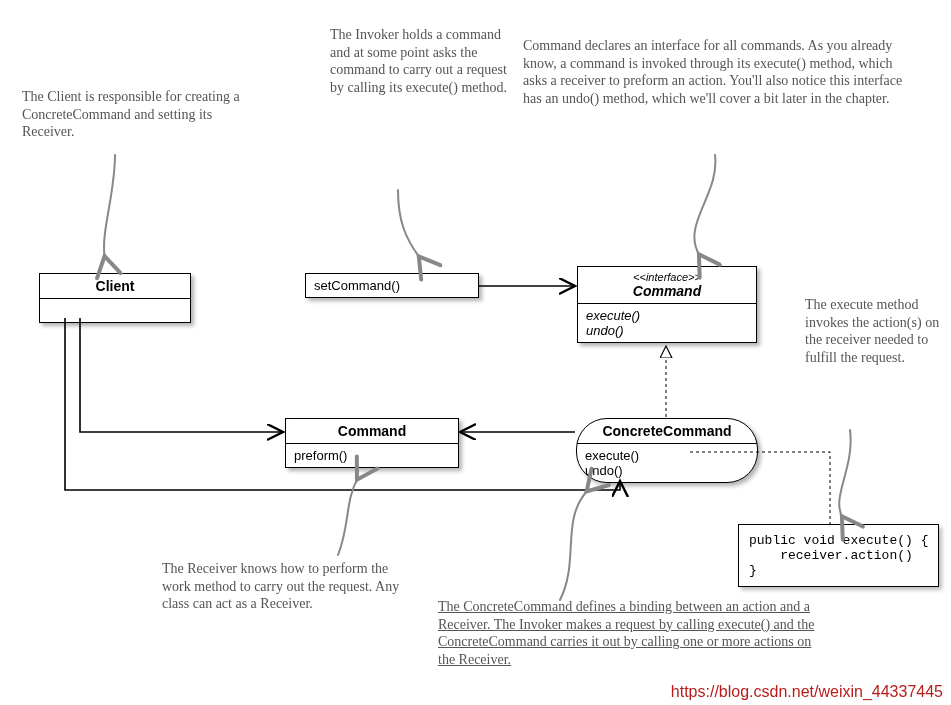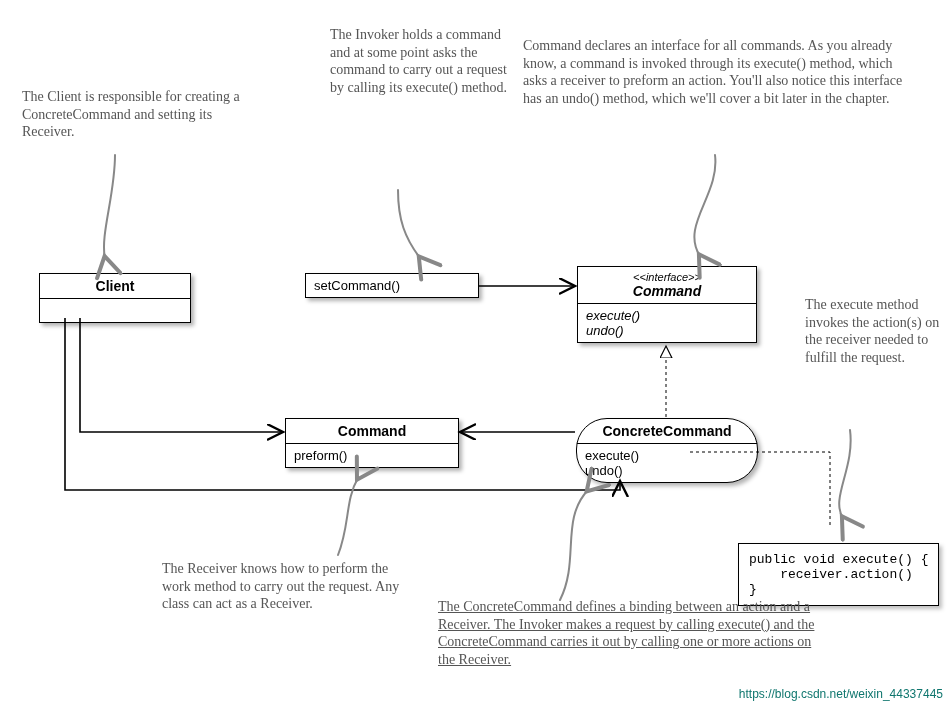--- a/index.html
+++ b/index.html
@@ -7,21 +7,21 @@
 
   .uml{position:absolute;background:#fff;border:1.5px solid #000;box-shadow:3px 3px 4px rgba(0,0,0,.3);}
   .uml .title{font-weight:bold;font-size:14px;text-align:center;padding:4px 6px;border-bottom:1.5px solid #000;}
   .uml .title .stereo{font-weight:normal;font-size:11px;display:block;}
   .uml .title.italic{font-style:italic;}
   .uml .sec{font-size:13px;padding:4px 8px;min-height:10px;}
   .uml .sec.italic{font-style:italic;}
 
   .note{position:absolute;color:#555;font-family:"Comic Sans MS","Segoe Script",cursive;font-size:14px;line-height:1.25;}
   .code{position:absolute;background:#fff;border:1px solid #000;font-family:"Courier New",monospace;font-size:13px;padding:8px 10px;white-space:pre;box-shadow:3px 3px 4px rgba(0,0,0,.25);}
-  .credit{position:absolute;right:8px;bottom:4px;font-size:12px;color:#0f766e;}
+  .credit{position:absolute;right:8px;bottom:4px;font-size:16px;color:#b91c1c;}
 
   svg{position:absolute;left:0;top:0;width:951px;height:705px;pointer-events:none;}
   .solid{stroke:#000;stroke-width:1.6;fill:none;}
   .dash{stroke:#000;stroke-width:1;fill:none;stroke-dasharray:3 3;}
   .hand{stroke:#888;stroke-width:2;fill:none;stroke-linecap:round;}
 </style>
 </head>
 <body>
 
 <div id="stage">
@@ -52,21 +52,21 @@
   </div>
 
   <div class="uml" style="left:576px;top:418px;width:180px;border-radius:31px;">
     <div class="title">ConcreteCommand</div>
     <div class="sec">
       <span>execute()</span><br>
       <span>undo()</span>
     </div>
   </div>
 
-  <div class="code" style="left:738px;top:543px;font-family:Liberation Mono, monospace;">public void execute() {
+  <div class="code" style="left:738px;top:524px;font-family:Liberation Mono, monospace;">public void execute() {
     receiver.action()
 }</div>
 
   <div class="note" style="left:22px;top:88px;width:230px;">The Client is responsible for creating a ConcreteCommand and setting its Receiver.</div>
   <div class="note" style="left:330px;top:26px;width:190px;">The Invoker holds a command and at some point asks the command to carry out a request by calling its execute() method.</div>
   <div class="note" style="left:523px;top:37px;width:395px;">Command declares an interface for all commands.  As you already know, a command is invoked through its execute() method, which asks a receiver to preform an action.  You'll also notice this interface has an undo() method, which we'll cover a bit later in the chapter.</div>
   <div class="note" style="left:805px;top:296px;width:140px;">The execute method invokes the action(s) on the receiver needed to fulfill the request.</div>
   <div class="note" style="left:162px;top:560px;width:245px;">The Receiver knows how to perform the work method to carry out the request.  Any class can act as a Receiver.</div>
   <div class="note" style="left:438px;top:598px;width:380px;text-decoration:underline;">The ConcreteCommand defines a binding between an action and a Receiver.  The Invoker makes a request by calling execute() and the ConcreteCommand carries it out by calling one or more actions on the Receiver.</div>
 

